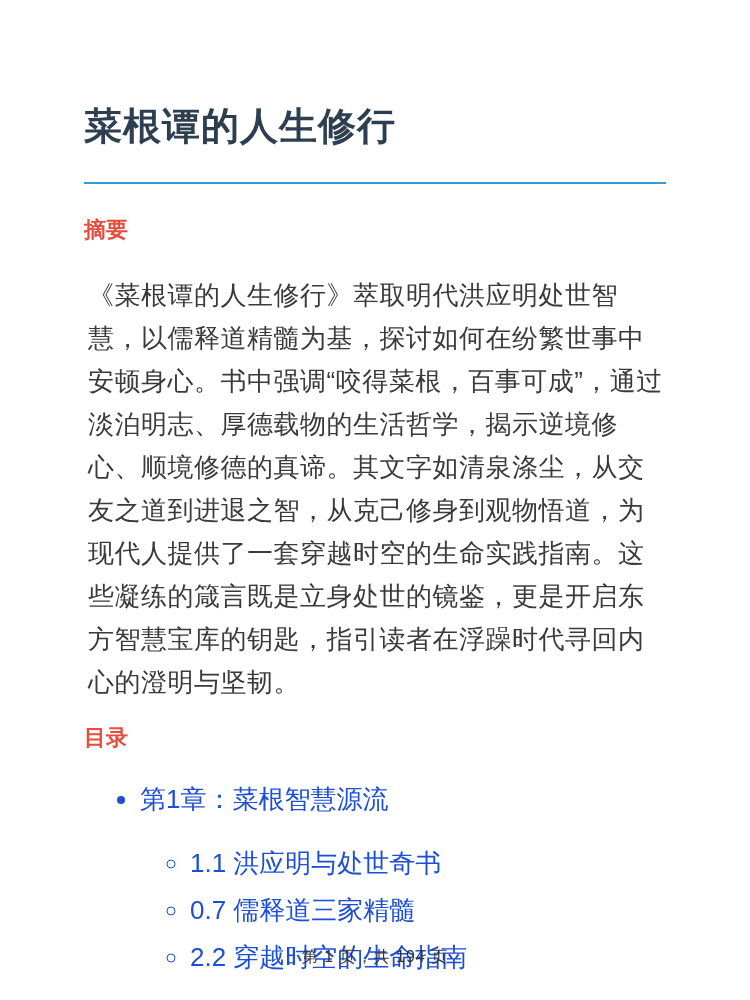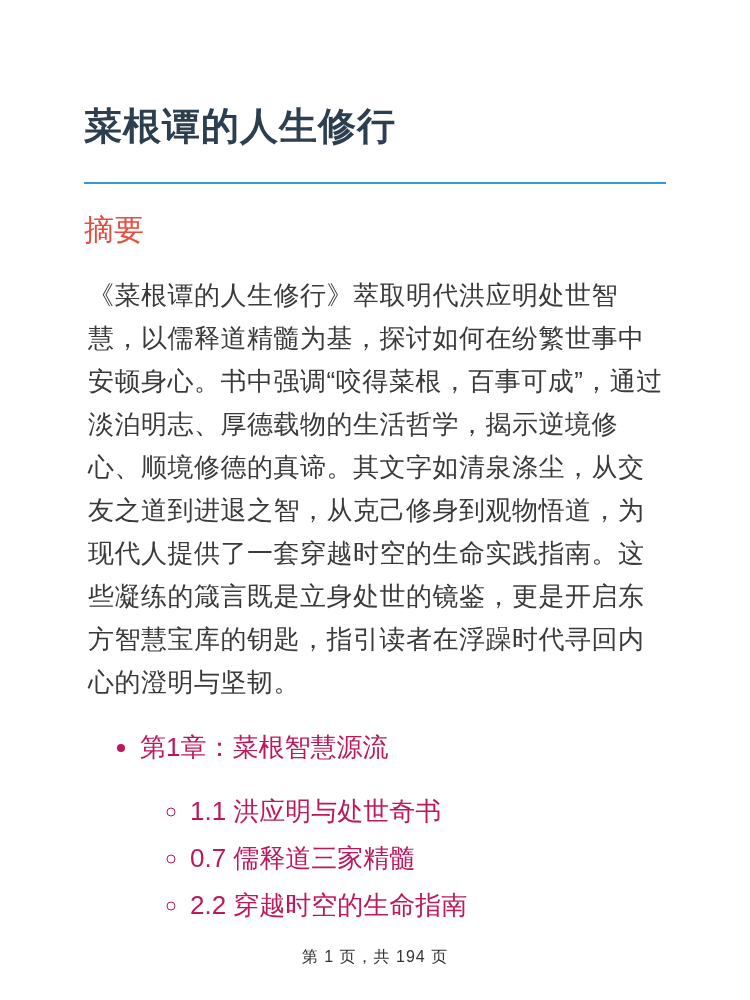--- a/index.html
+++ b/index.html
@@ -31,42 +31,42 @@
     color: #2c3e50;
     letter-spacing: 1px;
   }
   .title-rule {
     border: none;
     border-top: 2px solid #3498db;
     margin: 34px 0 0 0;
   }
   .section-heading {
     margin: 28px 0 0 0;
-    font-size: 30px;
+    font-size: 22px;
     line-height: 36px;
-    font-weight: normal;
+    font-weight: bold;
     color: #e74c3c;
   }
   .abstract-text {
     margin: 26px 0 0 4px;
     font-size: 26px;
     line-height: 43px;
     color: #3a3a3a;
     letter-spacing: 0.5px;
   }
   .toc-heading {
     margin-top: 16px;
   }
   ul.toc-list {
     list-style: disc;
     margin: 24px 0 0 0;
     padding-left: 56px;
     font-size: 26px;
     line-height: 38px;
-    color: #be185d;
+    color: #1d4ed8;
   }
   ul.toc-list > li {
     margin-bottom: 8px;
   }
   ul.toc-sublist {
     list-style: circle;
     margin: 26px 0 0 0;
     padding-left: 50px;
   }
   ul.toc-sublist > li {
@@ -89,20 +89,21 @@
 <div class="page">
 
   <h1 class="doc-title">菜根谭的人生修行</h1>
 
   <hr class="title-rule">
 
   <h2 class="section-heading">摘要</h2>
 
   <p class="abstract-text">《菜根谭的人生修行》萃取明代洪应明处世智慧，以儒释道精髓为基，探讨如何在纷繁世事中安顿身心。书中强调“咬得菜根，百事可成”，通过淡泊明志、厚德载物的生活哲学，揭示逆境修心、顺境修德的真谛。其文字如清泉涤尘，从交友之道到进退之智，从克己修身到观物悟道，为现代人提供了一套穿越时空的生命实践指南。这些凝练的箴言既是立身处世的镜鉴，更是开启东方智慧宝库的钥匙，指引读者在浮躁时代寻回内心的澄明与坚韧。</p>
 
+  <h2 class="section-heading toc-heading">目录</h2>
 
   <ul class="toc-list">
     <li>
       <span>第1章：菜根智慧源流</span>
       <ul class="toc-sublist">
         <li>1.1 洪应明与处世奇书</li>
         <li>0.7 儒释道三家精髓</li>
         <li>2.2 穿越时空的生命指南</li>
       </ul>
     </li>

